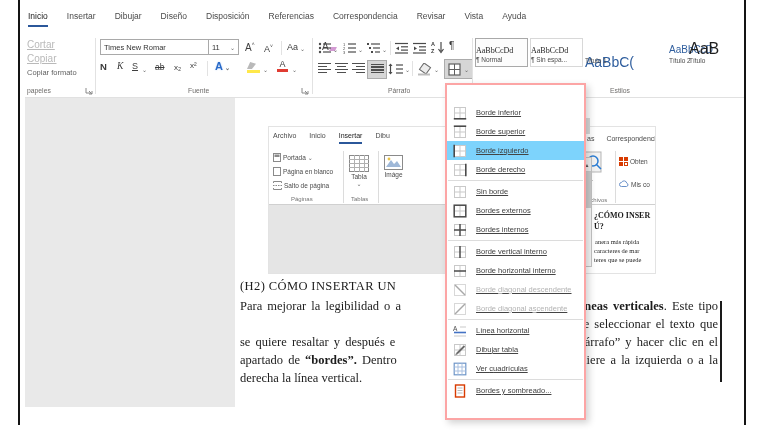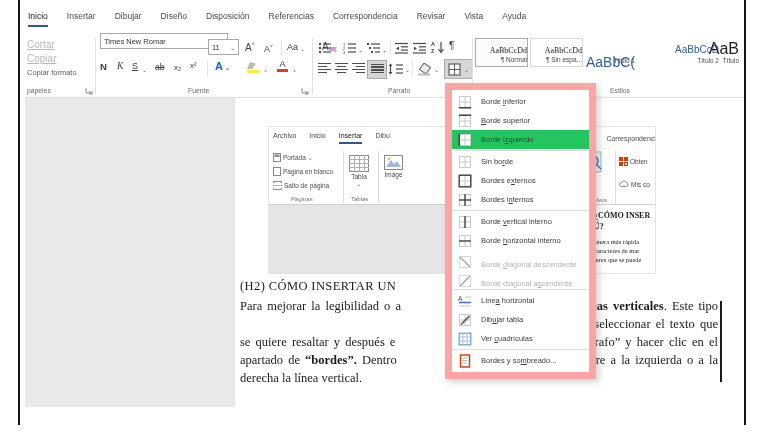--- a/index.html
+++ b/index.html
@@ -13,30 +13,30 @@
   .tab.active{color:#1b1b1b;border-bottom:2.5px solid #2b579a;}
   .gray-txt{font-size:10px;color:#b9b9b9;text-decoration:underline;}
   .dark-txt{font-size:7.5px;color:#5f5f5f;}
   .grouplabel{font-size:6.8px;color:#6e6c6a;}
   .vsep{width:1px;background:#e2e2e2;}
   .combobox{border:1px solid #a9a9a9;background:#fff;font-size:7.5px;color:#333;
             display:flex;align-items:center;justify-content:space-between;padding:0 3px;height:16px;box-sizing:border-box;}
   .caret{font-size:6px;color:#666;}
   .rbtn{display:flex;align-items:flex-end;font-size:9px;color:#3f3f3f;}
   .selbox{background:#d6d6d6;border:1px solid #ababab;}
-  .stylebox{position:absolute;top:38px;height:29px;text-align:right;box-sizing:border-box;}
+  .stylebox{position:absolute;top:38px;height:29px;text-align:left;box-sizing:border-box;}
   .stylename{font-size:6.5px;color:#4a4a4a;position:absolute;bottom:3px;width:100%;}
   .alines i{display:block;height:1.3px;background:#4f4f4f;margin-bottom:1.6px;}
   
-  .menu{width:137px;background:#fff;border:7px solid #fca5a5;box-shadow:3px 3px 7px rgba(0,0,0,.18);
-        padding:2px 0;z-index:50;}
+  .menu{width:137px;background:#fff;border:2px solid #fca5a5;box-shadow:3px 3px 7px rgba(0,0,0,.18);
+        padding:18px 0;z-index:50;text-decoration:underline;}
   .mi{display:flex;align-items:center;height:19px;padding:0 6px;font-size:7.5px;color:#3c3c3c;}
   .mi .lbl{margin-left:9px;white-space:nowrap;}
-  .mi.hl{background:#22c55e;}
-  .mi.dis{color:#b2b2b2;align-items:flex-end;}
+  .mi.hl{background:#7dd3fc;}
+  .mi.dis{color:#b2b2b2;}
   .msep{height:1px;background:#dcdcdc;margin:1px 1px;}
   .accel{text-decoration:underline;}
   
   .emb{background:#fff;overflow:hidden;font-size:7px;color:#4a4a4a;}
   .etab{padding-bottom:3px;}
   .etab.active{border-bottom:2px solid #2b579a;color:#1b1b1b;}
   .ebtn{font-size:6.5px;color:#4a4a4a;white-space:nowrap;display:flex;align-items:center;gap:2px;}
   .eglabel{font-size:6px;color:#757575;}
   .doc-serif{font-family:"Liberation Serif",serif;color:#1c1c1c;white-space:nowrap;}
   .scrollbar{background:#f7f7f7;border:1px solid #c3c3c3;box-sizing:border-box;z-index:20;}
@@ -66,21 +66,21 @@
 
   <div class="abs gray-txt" style="left:27px;top:39px">Cortar</div>
   <div class="abs gray-txt" style="left:27px;top:53px">Copiar</div>
   <div class="abs dark-txt" style="left:27px;top:68px">Copiar formato</div>
   <div class="abs grouplabel" style="left:27px;top:87px">papeles</div>
   <svg class="abs" style="left:85px;top:87px" width="8" height="8">
       <path d="M1 1v5h5M4 4l3 3M7 4v3h-3" stroke="#8a8a8a" fill="none" stroke-width="1"></path>
     </svg>
   <div class="abs vsep" style="left:95px;top:38px;height:56px"></div>
 
-  <div class="abs combobox" style="left:100px;top:33px;width:128px">
+  <div class="abs combobox" style="left:100px;top:39px;width:128px">
     <span>Times New Romar</span>
       <span class="caret">⌄</span>
   </div>
   <div class="abs combobox" style="left:208px;top:39px;width:31px">
     <span>11</span>
       <span class="caret">⌄</span>
   </div>
   <div class="abs rbtn" style="left:245px;top:41px;font-size:10px">
       <span>A</span>
       <span style="font-size:5px;margin-bottom:6px">˄</span>
@@ -417,20 +417,29 @@
     </div>
     <div class="mi hl">
       <svg width="14" height="14">
           <rect x="1.5" y="1.5" width="11" height="11" fill="#fff" stroke="#c9c9c9"></rect>
           <line x1="7" y1="1.5" x2="7" y2="12.5" stroke="#c9c9c9"></line>
           <line x1="1.5" y1="7" x2="12.5" y2="7" stroke="#c9c9c9"></line>
           <line x1="1.2" y1="0.8" x2="1.2" y2="13.2" stroke="#4a4a4a" stroke-width="1.6"></line>
         </svg>
       <span class="lbl"><span>Borde i</span><span class="accel">z</span><span>quierdo</span></span>
     </div>
+    <div class="mi">
+      <svg width="14" height="14">
+          <rect x="1.5" y="1.5" width="11" height="11" fill="#fff" stroke="#c9c9c9"></rect>
+          <line x1="7" y1="1.5" x2="7" y2="12.5" stroke="#c9c9c9"></line>
+          <line x1="1.5" y1="7" x2="12.5" y2="7" stroke="#c9c9c9"></line>
+          <line x1="12.8" y1="0.8" x2="12.8" y2="13.2" stroke="#4a4a4a" stroke-width="1.6"></line>
+        </svg>
+      <span class="lbl"><span class="accel">B</span><span>orde derecho</span></span>
+    </div>
     <div class="msep"></div>
     <div class="mi">
       <svg width="14" height="14">
           <rect x="1.5" y="1.5" width="11" height="11" fill="#fff" stroke="#c9c9c9"></rect>
           <line x1="7" y1="1.5" x2="7" y2="12.5" stroke="#c9c9c9"></line>
           <line x1="1.5" y1="7" x2="12.5" y2="7" stroke="#c9c9c9"></line>
         </svg>
       <span class="lbl"><span>Sin bo</span><span class="accel">r</span><span>de</span></span>
     </div>
     <div class="mi">

